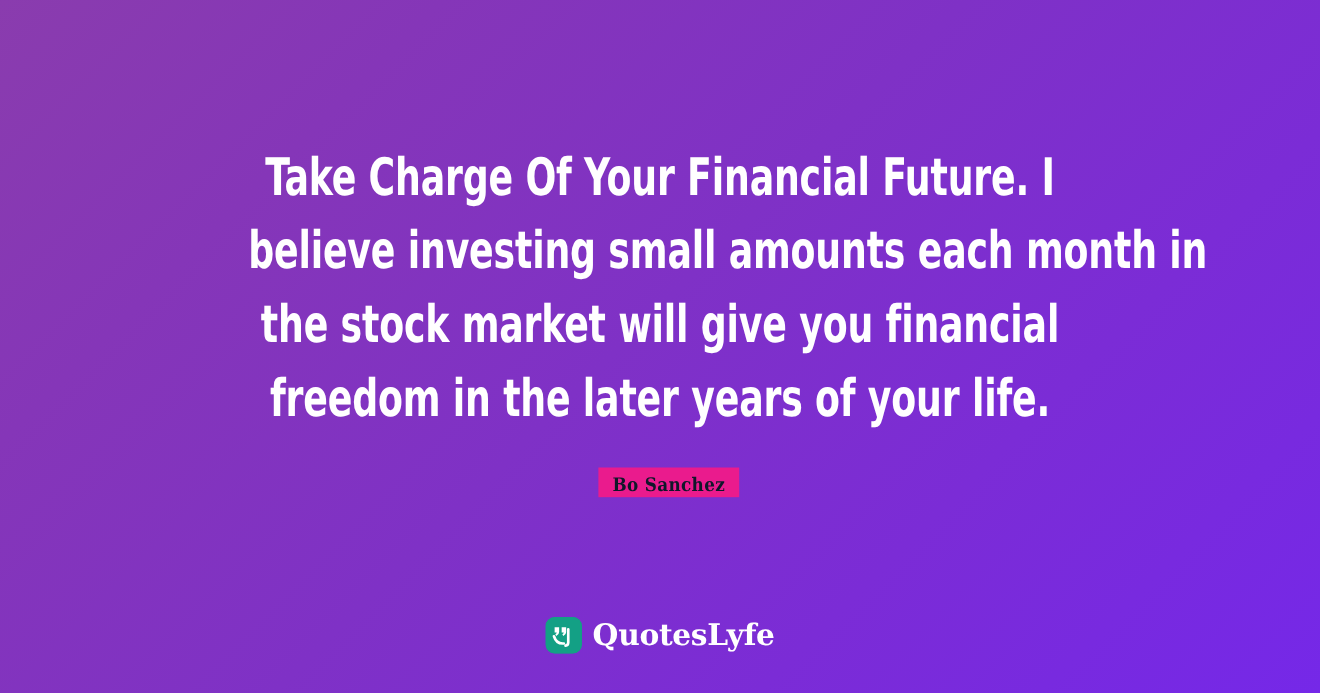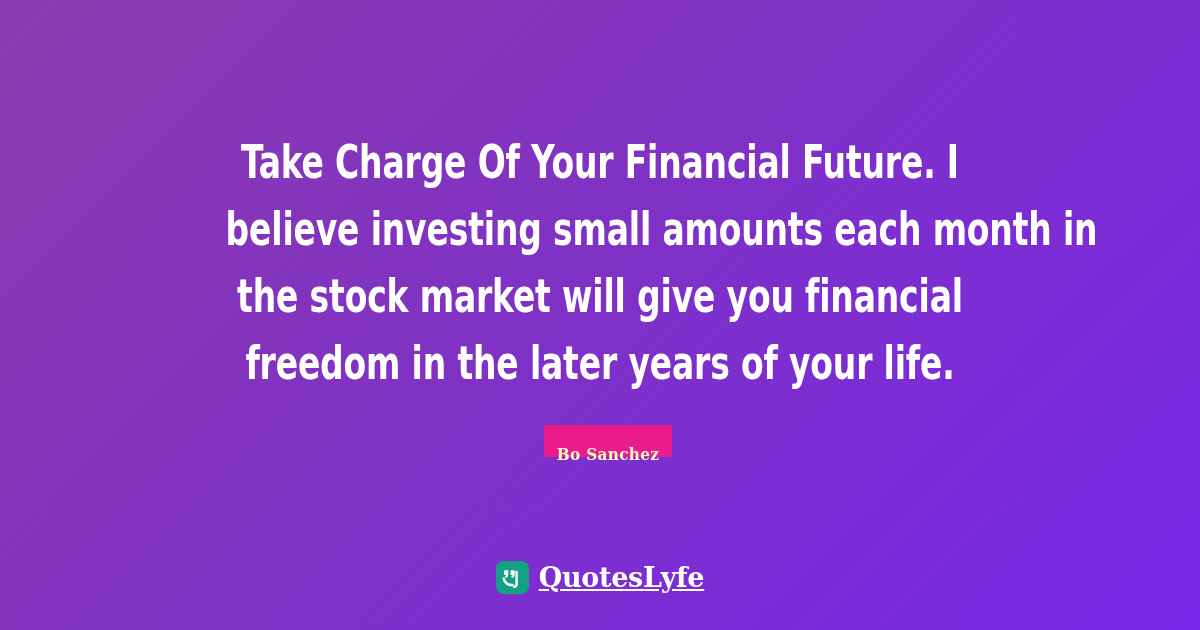--- a/index.html
+++ b/index.html
@@ -59,27 +59,27 @@
     position: absolute;
     left: 0;
     right: 0;
     top: 425px;
     display: flex;
     justify-content: center;
   }
 
   #author-badge {
     background: #ea1b8d;
-    color: #fef9c3;
+    color: #0f172a;
     font-family: "DejaVu Serif Condensed", "Liberation Serif", serif;
     font-weight: 700;
     font-size: 17px;
     line-height: 27px;
     height: 27px;
-    padding: 16px 13px;
+    padding: 3px 13px;
     letter-spacing: 0.3px;
     white-space: nowrap;
     box-sizing: border-box;
     margin-left: 16px;
   }
 
   
   #footer-logo {
     position: absolute;
     left: 0;
@@ -101,21 +101,20 @@
   }
 
   #logo-wordmark {
     color: #ffffff;
     font-family: "DejaVu Serif", "Liberation Serif", serif;
     font-weight: 700;
     font-size: 27px;
     line-height: 33px;
     letter-spacing: -0.3px;
     white-space: nowrap;
-    text-decoration: underline;
   }
 </style>
 </head>
 <body>
 
 <div id="quote-card">
 
   <div id="quote-block">
     <span class="quote-line">Take Charge Of Your Financial Future. I</span>
     <span class="quote-line">believe investing small amounts each month in</span>

